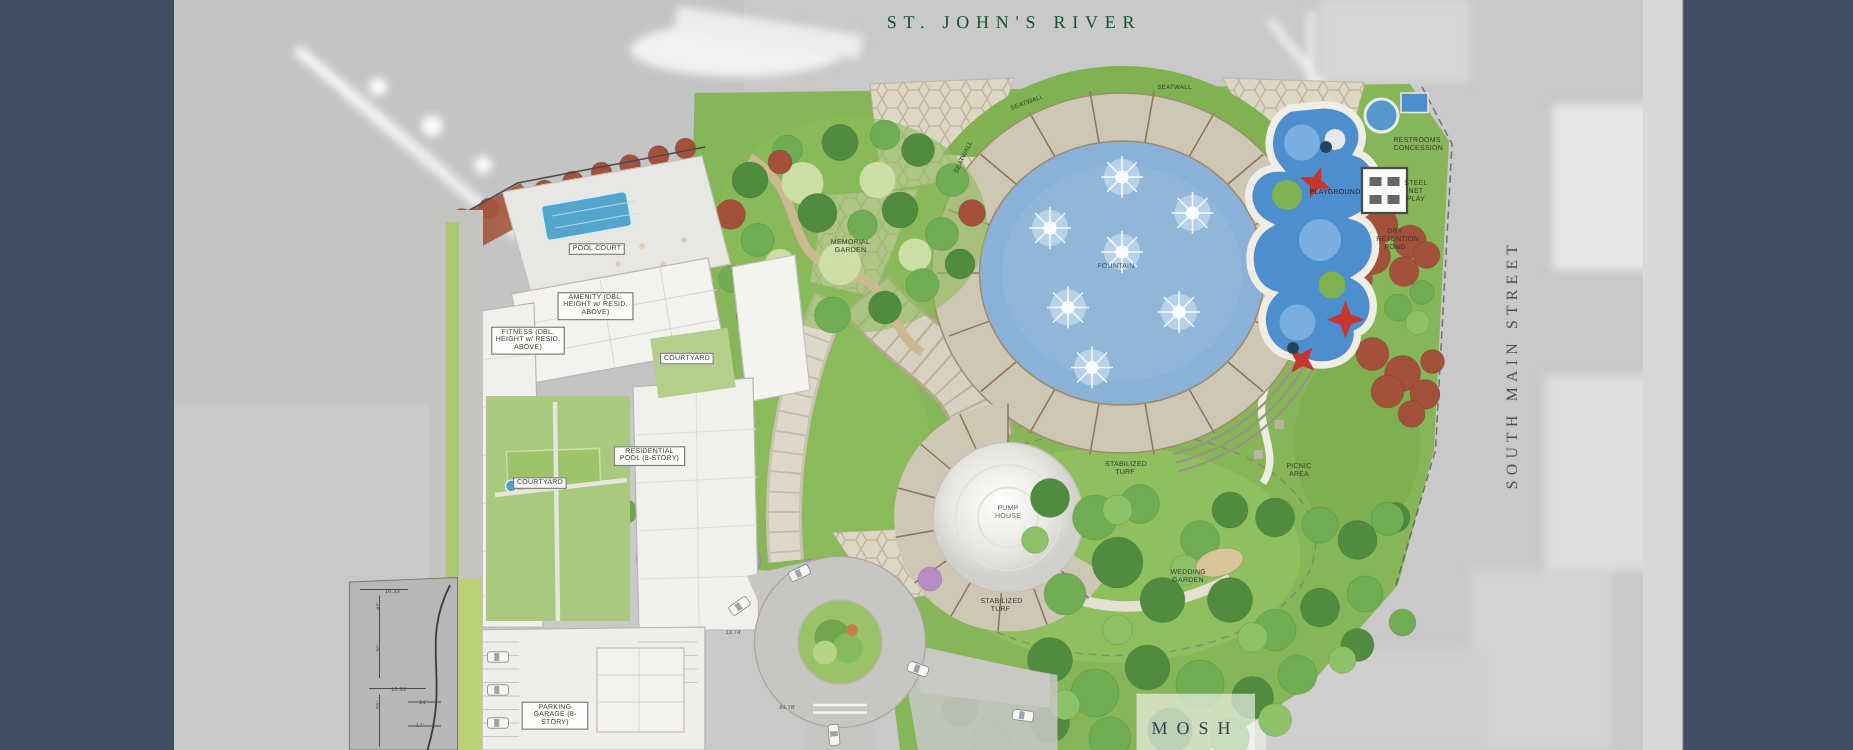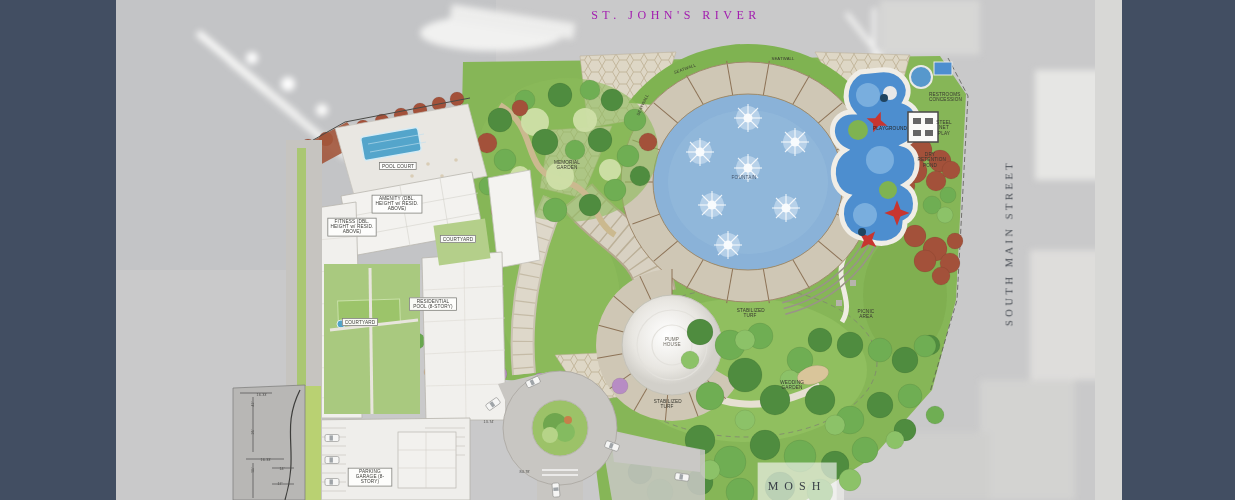--- a/index.html
+++ b/index.html
@@ -10,21 +10,21 @@
   #bar-left{left:0;width:116px;}
   #bar-right{left:1122px;width:113px;}
   
   .lb{position:absolute;z-index:20;transform:translate(-50%,-50%) scale(.78);
       font-size:6px;line-height:1.15;color:#37372f;text-align:center;letter-spacing:.2px;
       white-space:nowrap;}
   .lb.wrap{white-space:normal;}
   .boxed{background:rgba(253,253,252,.95);border:.5px solid #7b7b76;padding:.5px 2.5px;color:#3a3a36;}
   .dim{font-size:6px;color:#4c4c4a;transform:translate(-50%,-50%) scale(.62);}
   .dim.vert{transform:translate(-50%,-50%) rotate(-90deg) scale(.62);}
-  .ctx{position:absolute;z-index:30;font-family:"Liberation Serif",serif;color:#a21caf;}
+  .ctx{position:absolute;z-index:30;font-family:"Liberation Serif",serif;color:#14532d;}
   #L-river{left:676px;top:15px;transform:translate(-50%,-50%);font-size:12px;letter-spacing:4.5px;}
   #L-street{left:1009px;top:243px;transform:translate(-50%,-50%) rotate(-90deg);font-size:10.5px;letter-spacing:3.5px;color:#4a4f56;}
   #L-mosh{left:797px;top:486px;transform:translate(-50%,-50%);font-size:12px;letter-spacing:6px;color:#3a4048;
           background:rgba(246,246,244,.65);padding:16px 10px;}
   #L-watermark{left:576px;top:196px;font-size:15px;font-weight:bold;letter-spacing:3px;
                color:rgba(100,105,112,.38);transform:translate(-50%,-50%);z-index:15;}
   
   #L-pool-court{left:398px;top:166px;}
   #L-amenity{left:397px;top:204px;width:58px;}
   #L-fitness{left:352px;top:227px;width:56px;}

